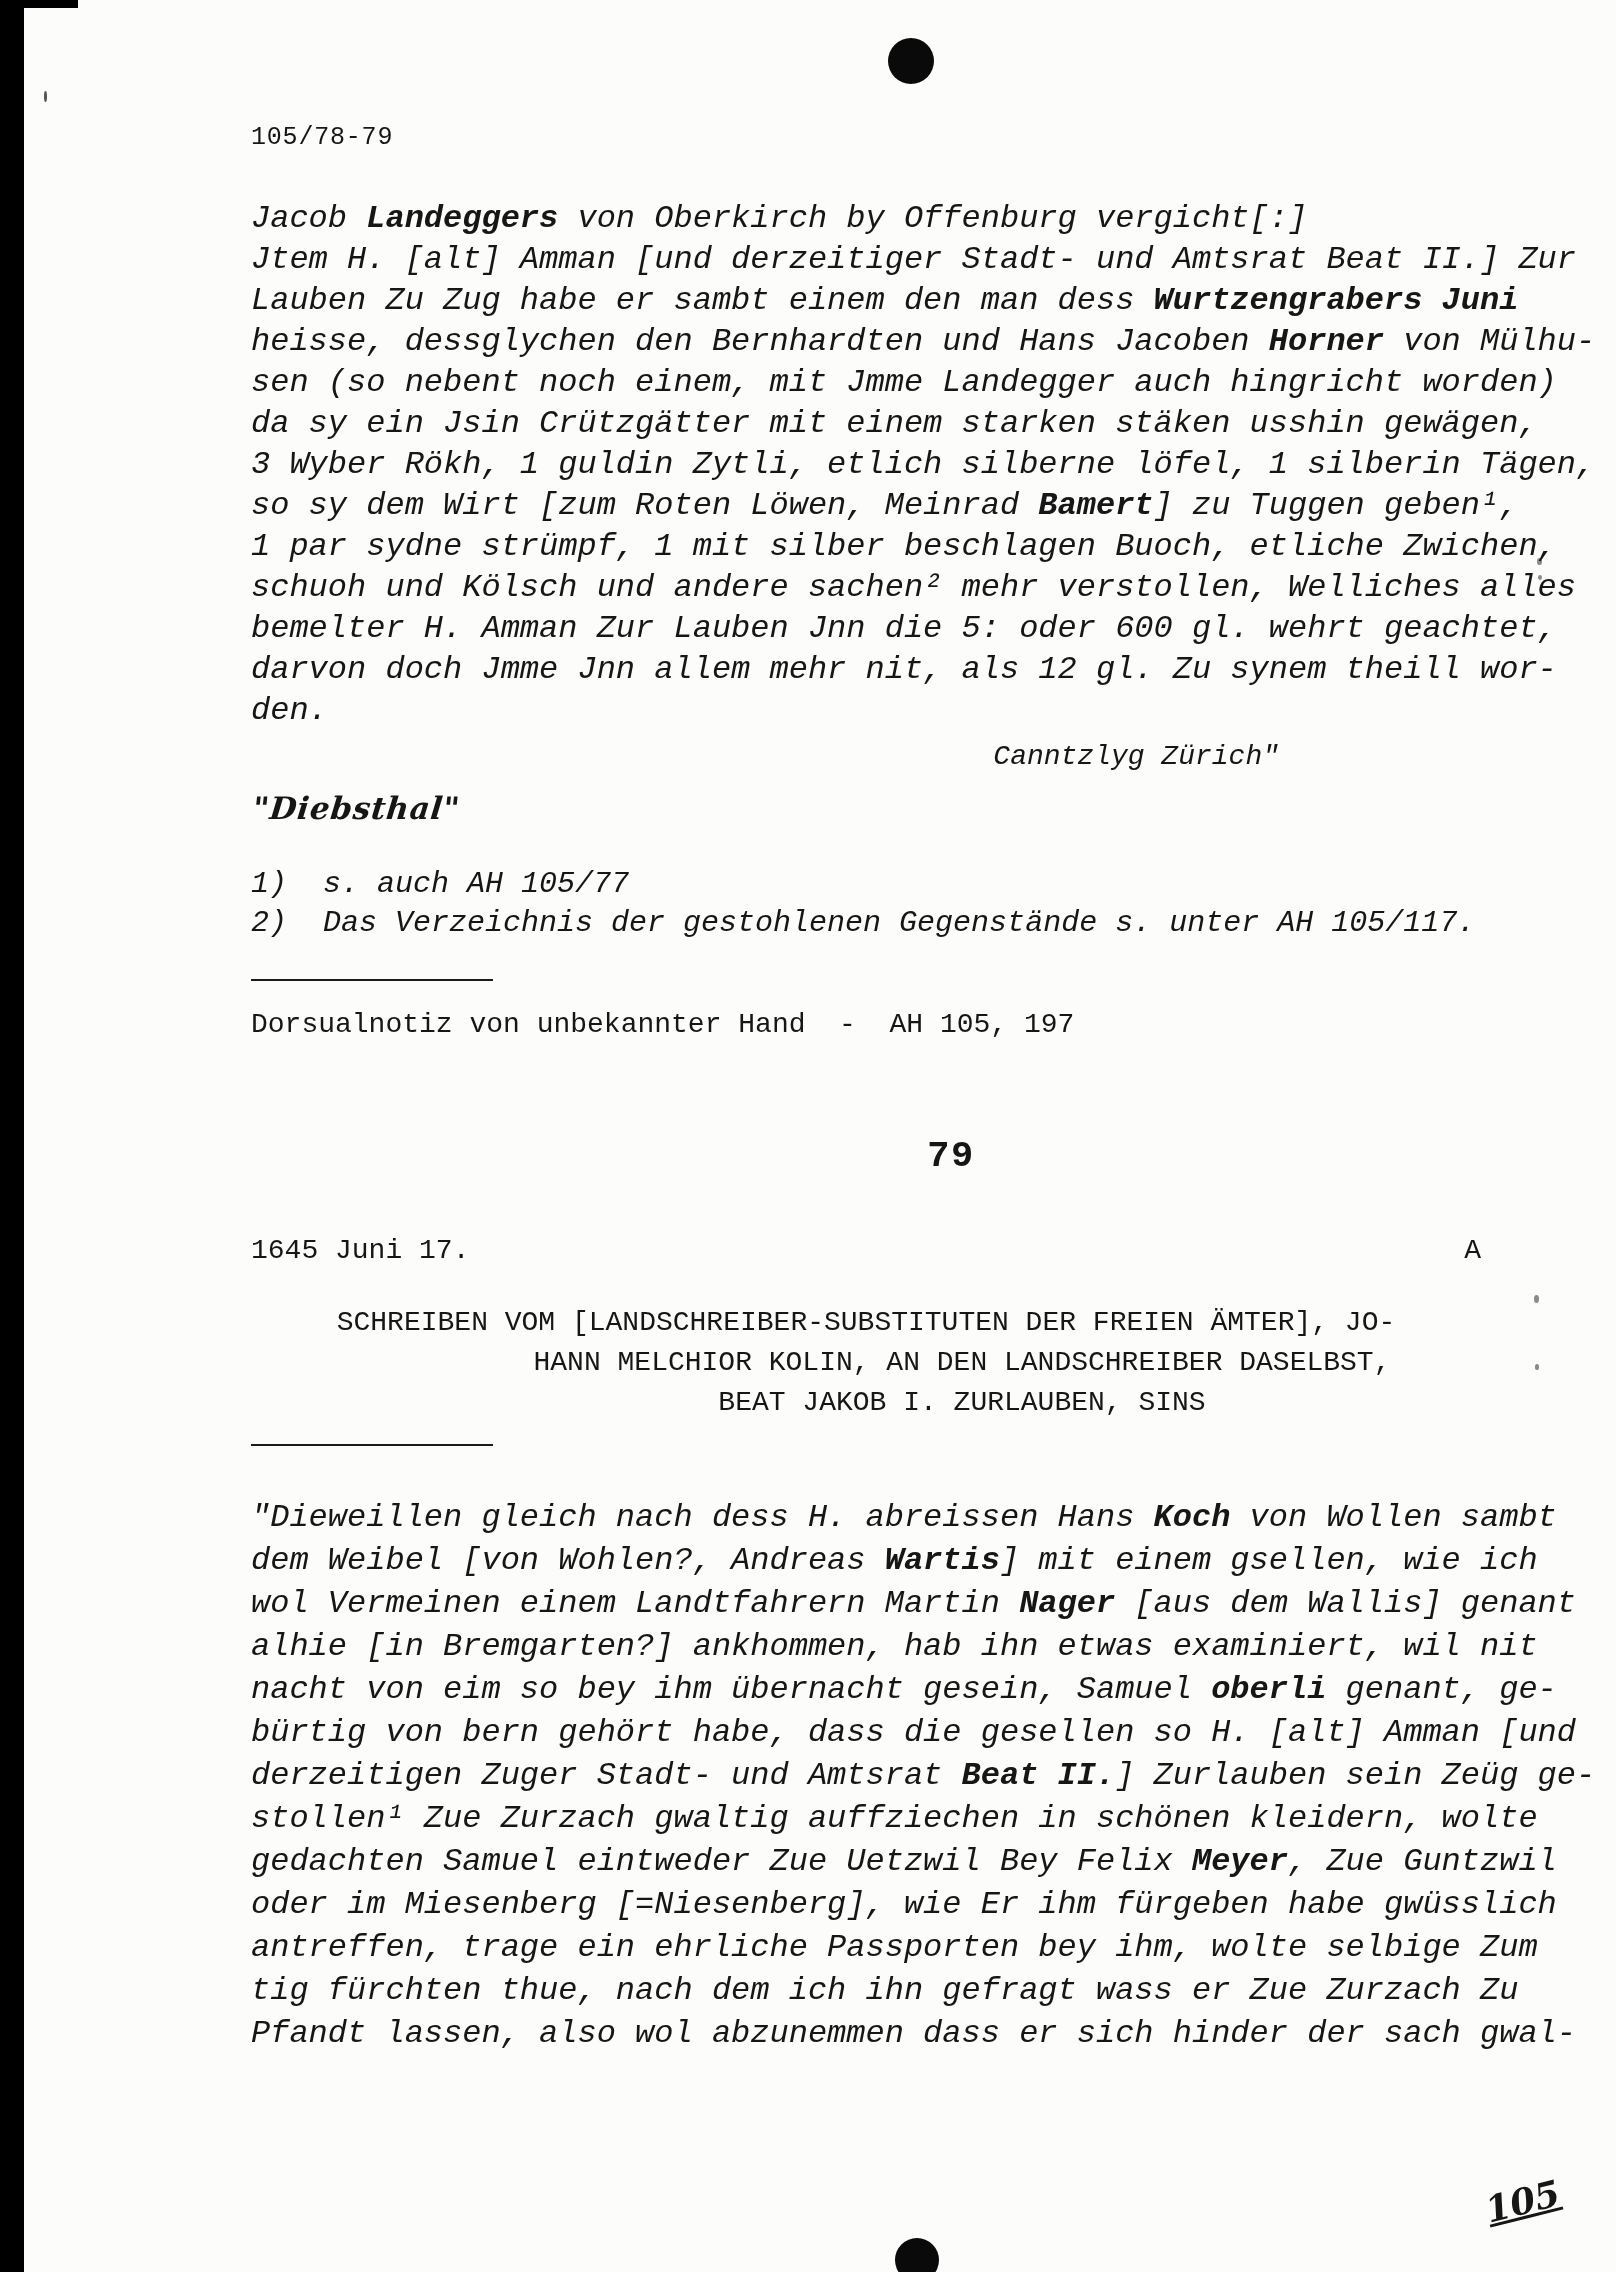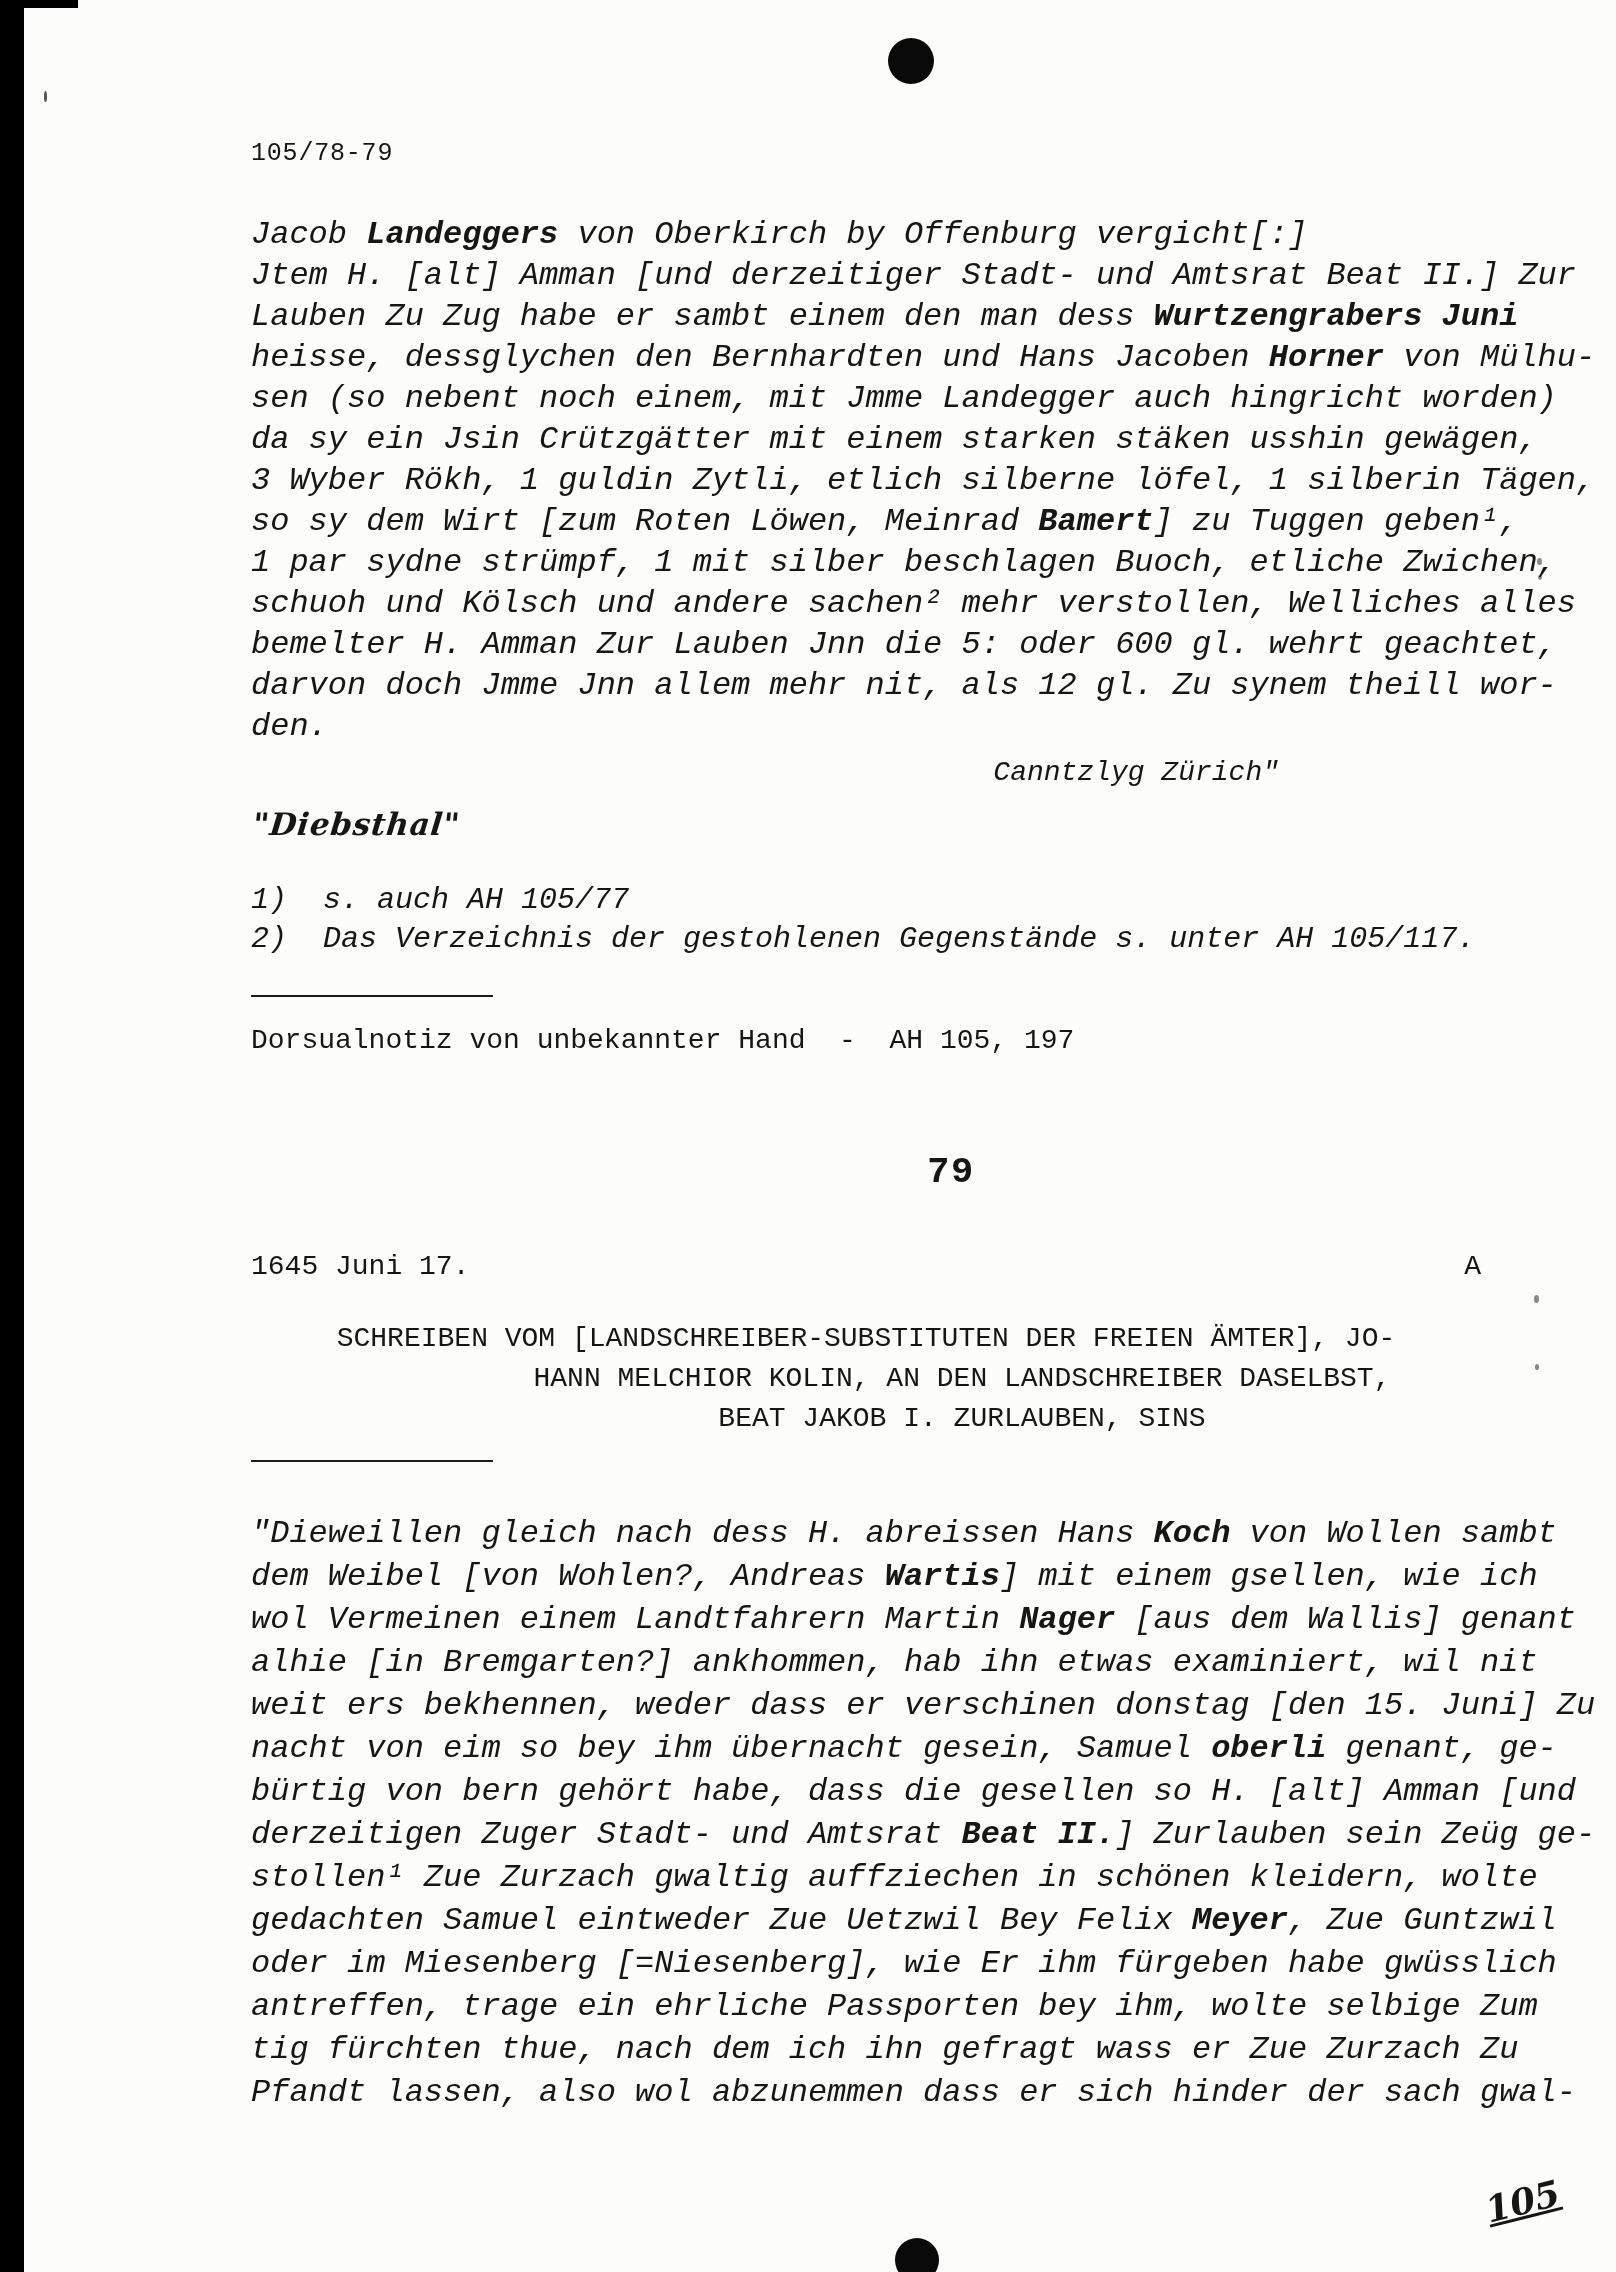--- a/index.html
+++ b/index.html
@@ -47,21 +47,20 @@
   .a2 { left: 1538px; top: 575px; width: 4px; height: 4.8px; }
   .a3 { left: 1534px; top: 1295px; width: 4.8px; height: 8px; }
   .a4 { left: 1535px; top: 1364px; width: 4px; height: 5.7px; }
   .a5 { left: 44px;  top: 91px; width: 3.2px; height: 11.3px; background:#555; }
 
   .content {
     position: absolute;
     left: 251px;
     top: 123px;
     width: 1230px;
-    margin-top: 16px;
   }
 
   .archive-no {
     font-size: 25px;
     letter-spacing: 0.8px;
   }
 
   .block {
     font-size: 32px;
     font-style: italic;
@@ -213,21 +212,20 @@
         <div class="line"><span>BEAT JAKOB I. ZURLAUBEN, SINS</span></div>
       </div>
 
     <div class="rule rule-2"></div>
 
     <div class="block block-2">
         <div class="line"><span>"Dieweillen gleich nach dess H. abreissen Hans </span><b>Koch</b><span> von Wollen sambt</span></div>
         <div class="line"><span>dem Weibel [von Wohlen?, Andreas </span><b>Wartis</b><span>] mit einem gsellen, wie ich</span></div>
         <div class="line"><span>wol Vermeinen einem Landtfahrern Martin </span><b>Nager</b><span> [aus dem Wallis] genant</span></div>
         <div class="line"><span>alhie [in Bremgarten?] ankhommen, hab ihn etwas examiniert, wil nit</span></div>
-        <div class="line"><span>weit ers bekhennen, weder dass er verschinen donstag [den 15. Juni] Zu</span></div>
         <div class="line"><span>nacht von eim so bey ihm übernacht gesein, Samuel </span><b>oberli</b><span> genant, ge-</span></div>
         <div class="line"><span>bürtig von bern gehört habe, dass die gesellen so H. [alt] Amman [und</span></div>
         <div class="line"><span>derzeitigen Zuger Stadt- und Amtsrat </span><b>Beat II.</b><span>] Zurlauben sein Zeüg ge-</span></div>
         <div class="line"><span>stollen¹ Zue Zurzach gwaltig auffziechen in schönen kleidern, wolte</span></div>
         <div class="line"><span>gedachten Samuel eintweder Zue Uetzwil Bey Felix </span><b>Meyer</b><span>, Zue Guntzwil</span></div>
         <div class="line"><span>oder im Miesenberg [=Niesenberg], wie Er ihm fürgeben habe gwüsslich</span></div>
         <div class="line"><span>antreffen, trage ein ehrliche Passporten bey ihm, wolte selbige Zum</span></div>
         <div class="line"><span>tig fürchten thue, nach dem ich ihn gefragt wass er Zue Zurzach Zu</span></div>
         <div class="line"><span>Pfandt lassen, also wol abzunemmen dass er sich hinder der sach gwal-</span></div>
       </div>

